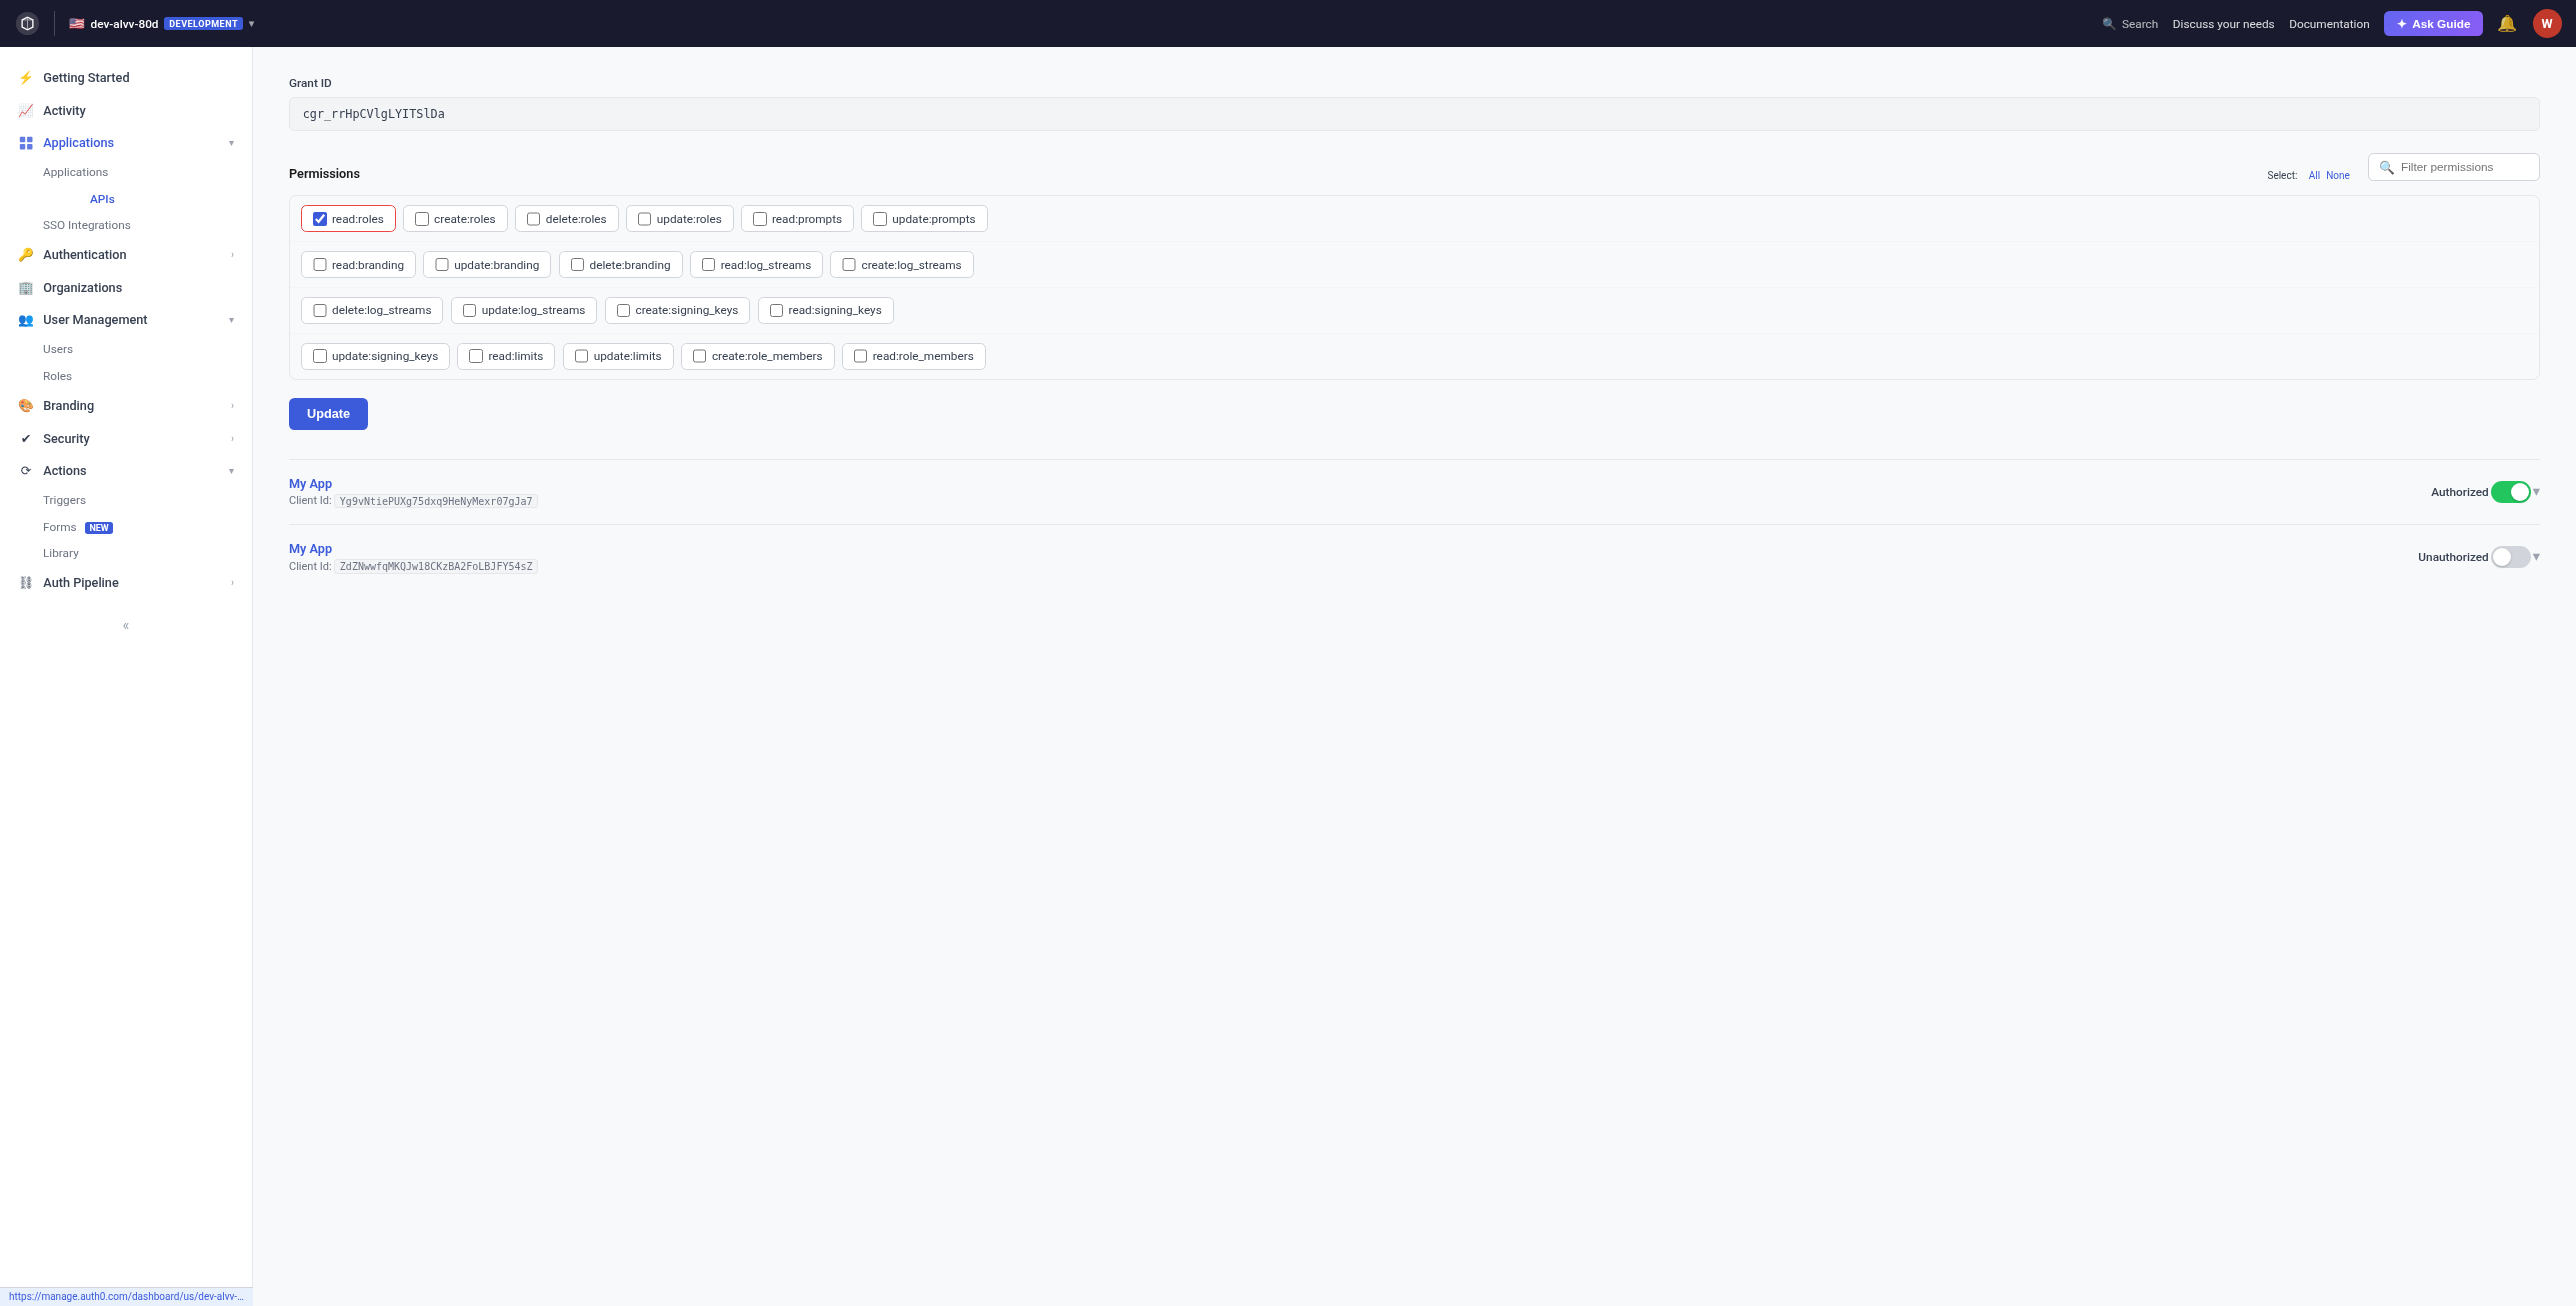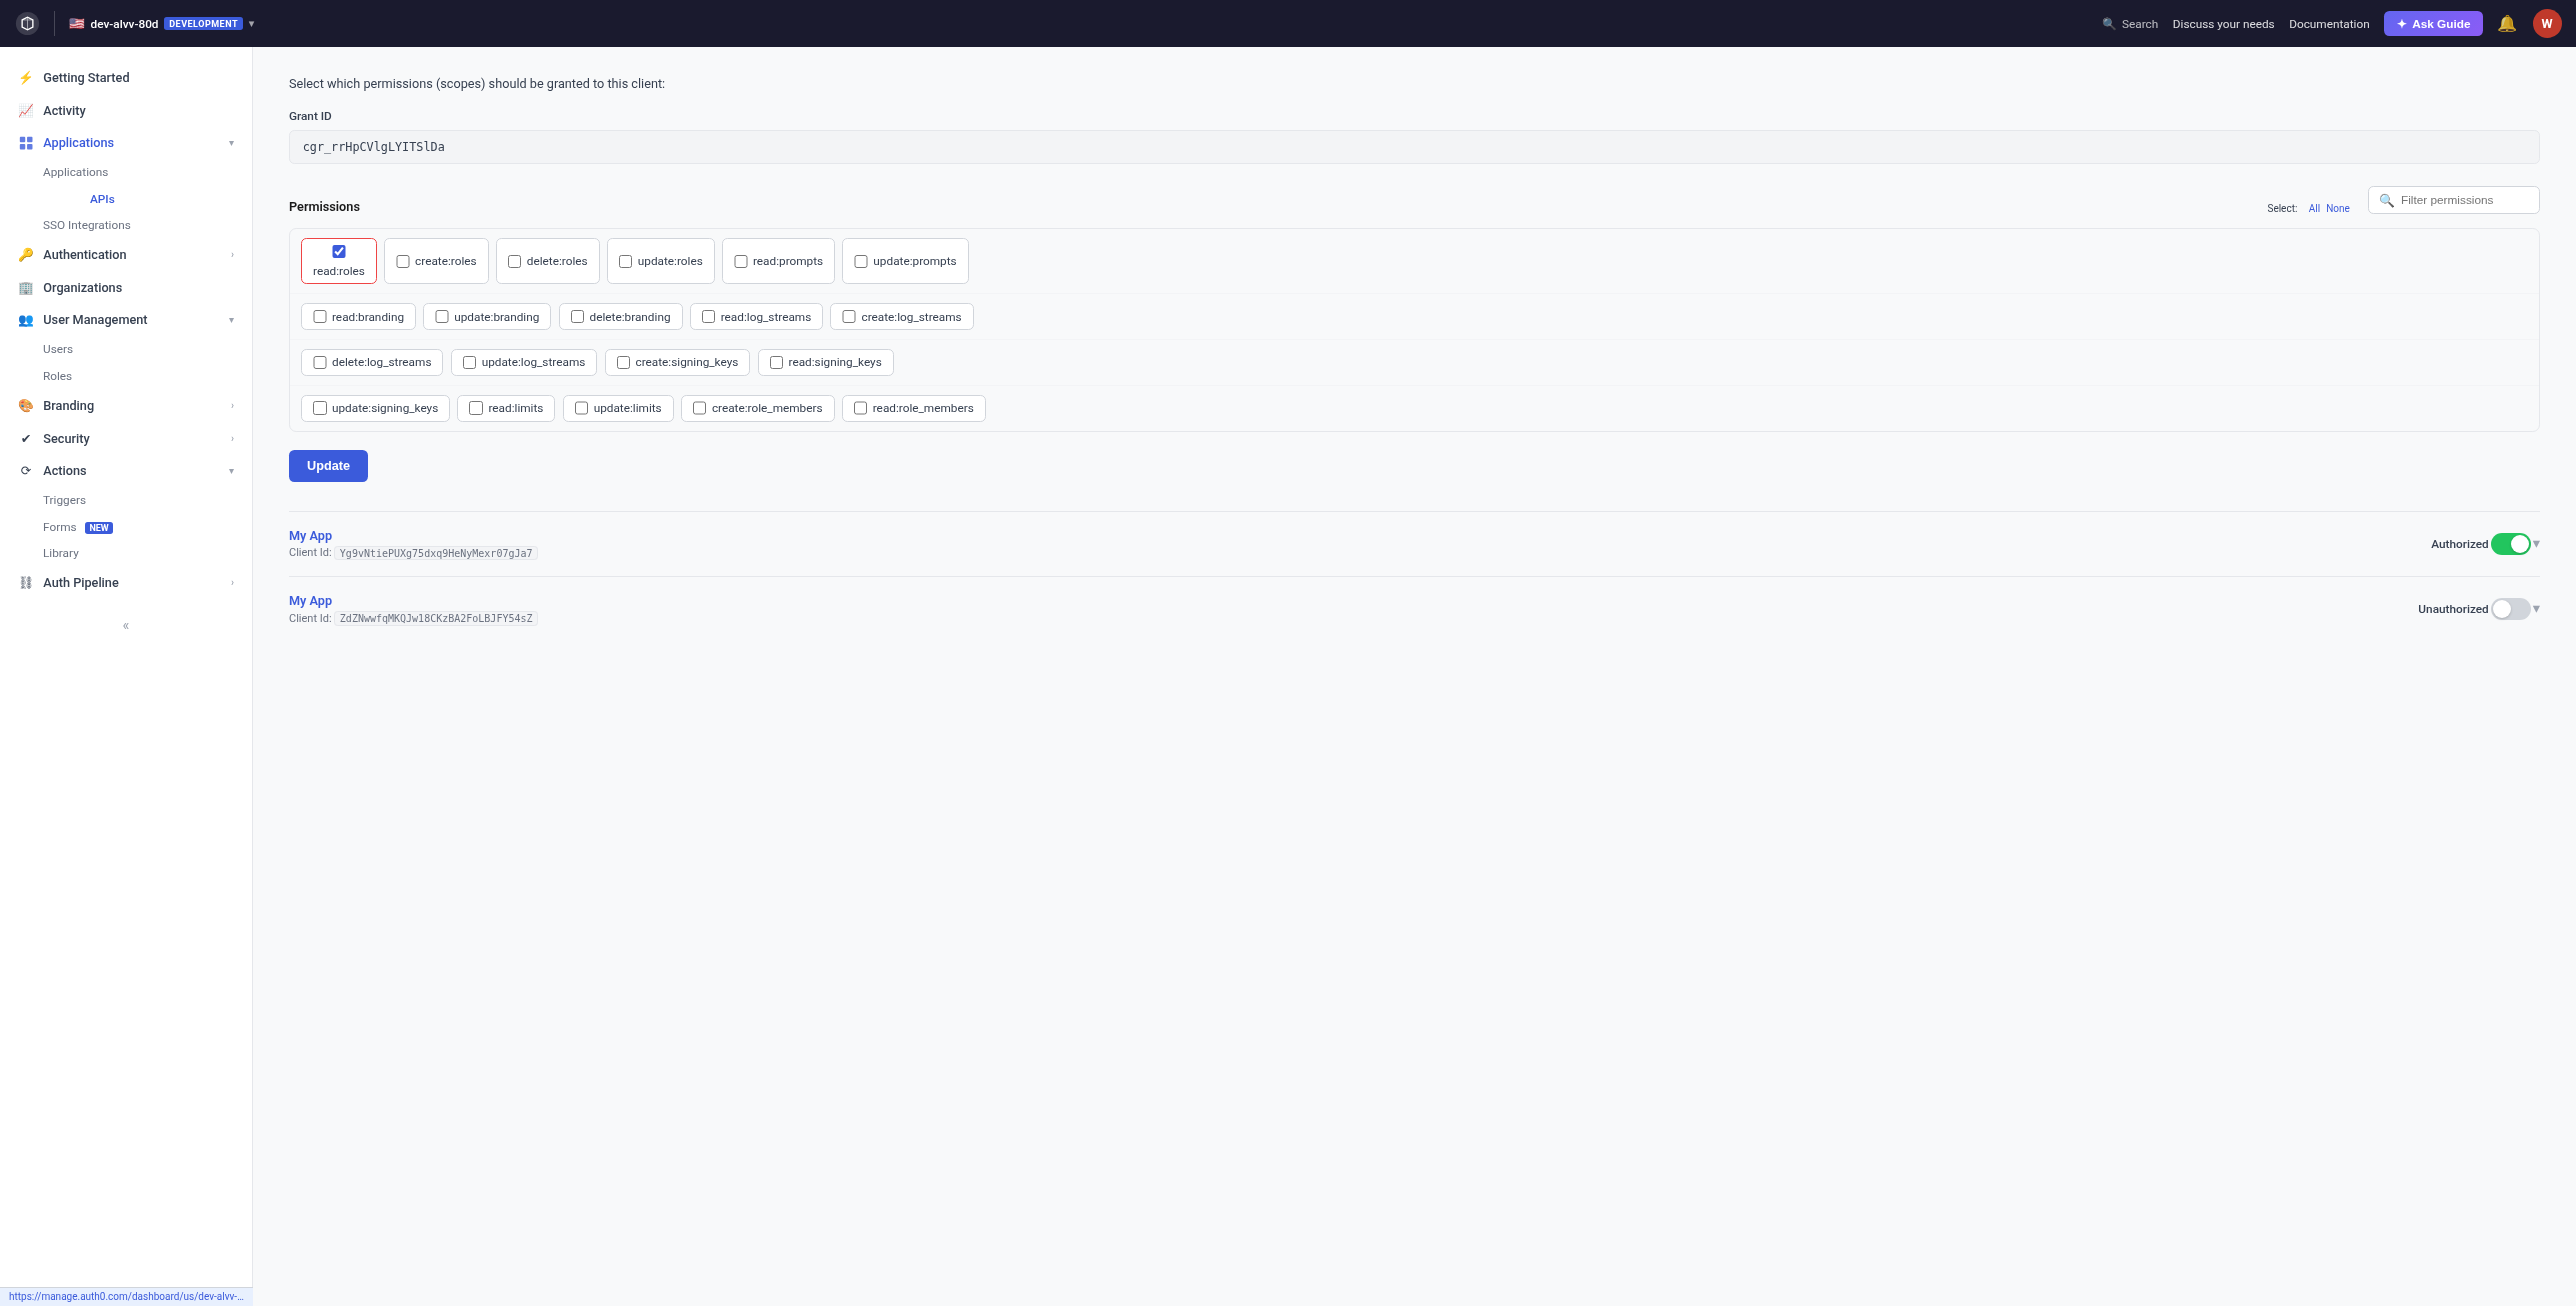--- a/index.html
+++ b/index.html
@@ -89,21 +89,21 @@
     .permissions-row { display: flex; flex-wrap: wrap; gap: 7.2px; padding: 9px 11px; border-bottom: 0.9px solid #f3f4f6; }
     .permissions-row:last-child { border-bottom: none; }
 
     .perm-checkbox {
       display: flex; align-items: center; gap: 5.4px;
       padding: 5.4px 11px; border: 0.9px solid #d1d5db; border-radius: 5.4px;
       background: #fff; cursor: pointer; font-size: 11.8px; color: #374151;
       white-space: nowrap;
     }
     .perm-checkbox.checked { border-color: #3b5bdb; background: #fff; }
-    .perm-checkbox.highlighted { border: 1.8px solid #ef4444; flex-direction: column; }
+    .perm-checkbox.highlighted { border: 1.8px solid #ef4444; }
     .perm-checkbox input[type="checkbox"] { width: 13.6px; height: 13.6px; accent-color: #3b5bdb; cursor: pointer; }
 
     .update-btn {
       background: #3b5bdb; color: #fff; border: none; border-radius: 5.4px;
       padding: 9px 18px; font-size: 12.7px; font-weight: 600; cursor: pointer;
       margin-top: 18px; margin-bottom: 29px;
     }
 
     
     .app-row { display: flex; align-items: center; padding: 16.3px 0; border-top: 0.9px solid #e5e7eb; }
@@ -241,21 +241,20 @@
       <span class="sidebar-item-icon">⛓</span>
       <span class="sidebar-item-label">Auth Pipeline</span>
       <span class="sidebar-chevron">›</span>
     </div>
 
     <div class="sidebar-collapse-btn">«</div>
   </aside>
 
   <main class="main">
 
-    <p class="section-title">Select which permissions (scopes) should be granted to this client:</p>
 
     <div class="grant-id-label">Grant ID</div>
     <div class="grant-id-value">cgr_rrHpCVlgLYITSlDa</div>
 
     <div class="permissions-header">
       <span class="permissions-label">Permissions</span>
       <div class="permissions-select">
         <span>Select:</span>
         <a>All</a>
         <a>None</a>

